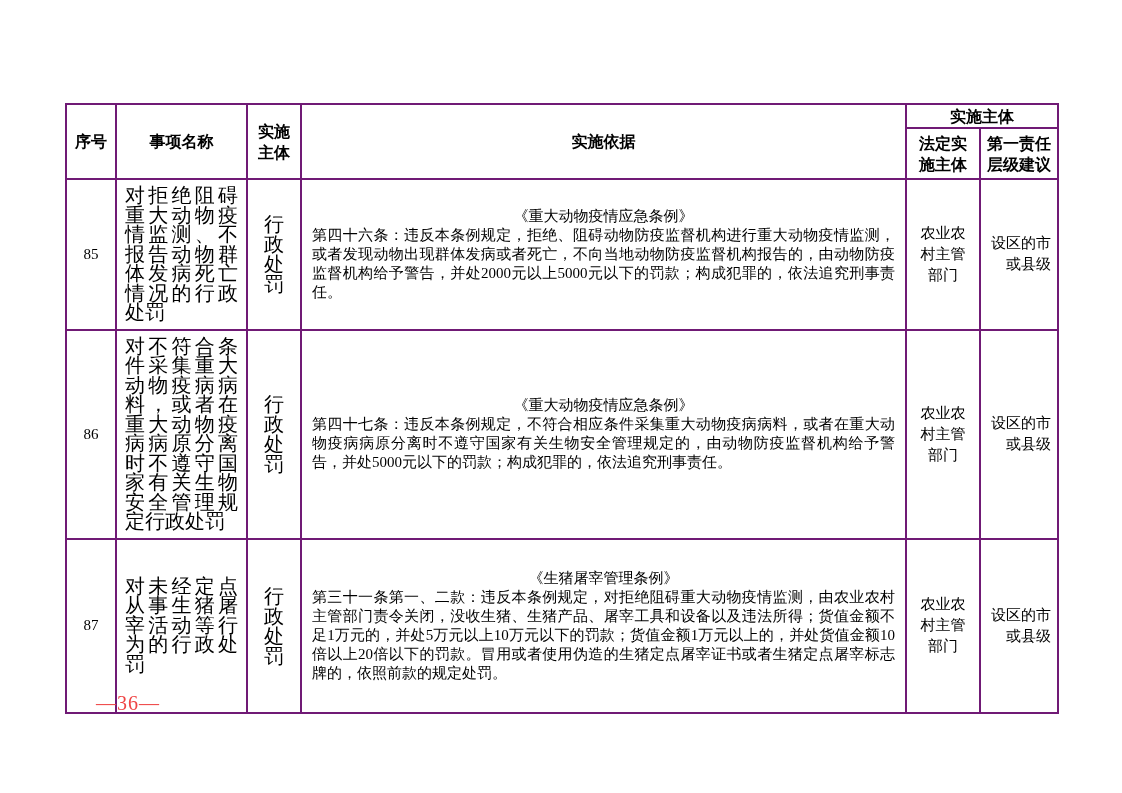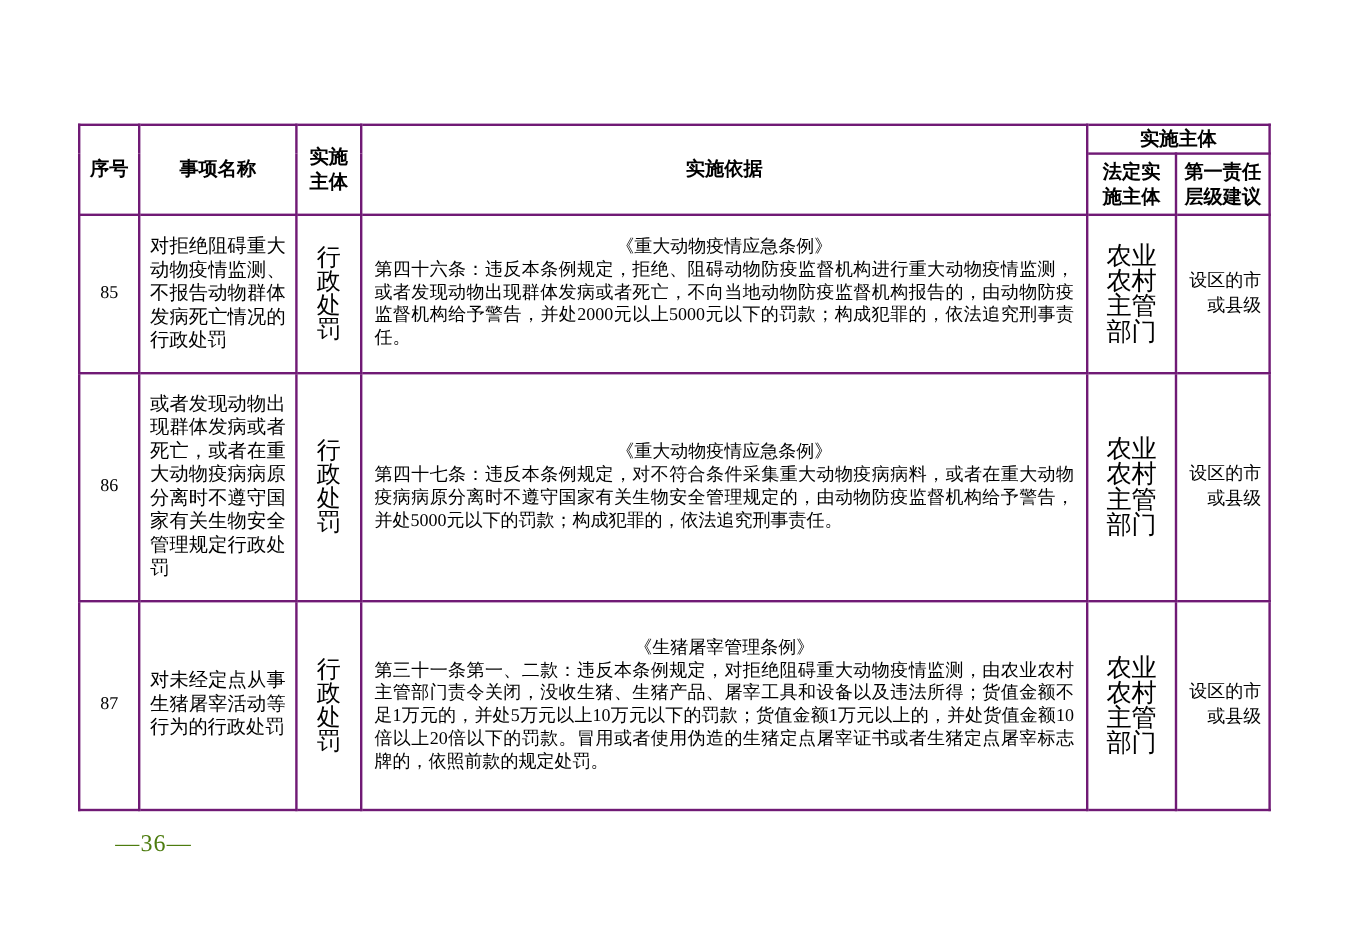--- a/index.html
+++ b/index.html
@@ -23,37 +23,37 @@
     font-weight:bold;font-size:16px;line-height:21px;text-align:center;
   }
   tr.h1{height:24px;}
   tr.h2{height:51px;}
   th.h-type{padding:0 8px;}
   th.h-subject{padding:0 8px;margin-left:14px;}
   th.h-resp{padding:0 6px;}
 
   td.c-no{text-align:center;font-size:15px;margin-left:36px;}
   td.c-name{
-    font-size:16px;line-height:19.5px;padding:16px 8px;
+    font-size:20px;line-height:19.5px;padding:6px 8px;
     text-align:justify;text-align-last:left;
   }
   td.c-type{font-size:20px;line-height:20px;text-align:center;padding:0 9px;border-radius:27px;}
   td.c-basis{font-size:15px;line-height:19px;padding:3px 10px;}
   .basis-title{text-align:center;}
   .basis-body{text-align:justify;text-align-last:left;}
-  td.c-subj{font-size:21px;line-height:21px;text-align:center;padding:16px 12px;}
+  td.c-subj{font-size:15px;line-height:21px;text-align:center;padding:16px 12px;}
   td.c-resp{font-size:15px;line-height:21px;text-align:right;padding:0 6px;}
 
   tr.r85{height:110px;}
   tr.r86{height:172px;}
   tr.r87{height:174px;}
 
   .page-number{
     position:absolute;left:96px;top:692px;
-    font-size:20px;letter-spacing:1px;color:#4d7c0f;
+    font-size:20px;letter-spacing:1px;color:#ef4444;
   }
 </style>
 </head>
 <body>
 
 <div class="page">
 
   <table class="doc">
     <colgroup>
       <col style="width:50px">
@@ -83,25 +83,25 @@
         <td class="c-type">行政处罚</td>
         <td class="c-basis">
           <div class="basis-title">《重大动物疫情应急条例》</div>
           <div class="basis-body">第四十六条：违反本条例规定，拒绝、阻碍动物防疫监督机构进行重大动物疫情监测，或者发现动物出现群体发病或者死亡，不向当地动物防疫监督机构报告的，由动物防疫监督机构给予警告，并处2000元以上5000元以下的罚款；构成犯罪的，依法追究刑事责任。</div>
         </td>
         <td class="c-subj">农业农村主管部门</td>
         <td class="c-resp">设区的市或县级</td>
       </tr>
       <tr class="r86">
         <td class="c-no">86</td>
-        <td class="c-name">或者发现动物出现群体发病或者死亡，或者在重大动物疫病病原分离时不遵守国家有关生物安全管理规定行政处罚</td>
+        <td class="c-name">对不符合条件采集重大动物疫病病料，或者在重大动物疫病病原分离时不遵守国家有关生物安全管理规定行政处罚</td>
         <td class="c-type">行政处罚</td>
         <td class="c-basis">
           <div class="basis-title">《重大动物疫情应急条例》</div>
-          <div class="basis-body">第四十七条：违反本条例规定，对不符合条件采集重大动物疫病病料，或者在重大动物疫病病原分离时不遵守国家有关生物安全管理规定的，由动物防疫监督机构给予警告，并处5000元以下的罚款；构成犯罪的，依法追究刑事责任。</div>
+          <div class="basis-body">第四十七条：违反本条例规定，不符合相应条件采集重大动物疫病病料，或者在重大动物疫病病原分离时不遵守国家有关生物安全管理规定的，由动物防疫监督机构给予警告，并处5000元以下的罚款；构成犯罪的，依法追究刑事责任。</div>
         </td>
         <td class="c-subj">农业农村主管部门</td>
         <td class="c-resp">设区的市或县级</td>
       </tr>
       <tr class="r87">
         <td class="c-no">87</td>
         <td class="c-name">对未经定点从事生猪屠宰活动等行为的行政处罚</td>
         <td class="c-type">行政处罚</td>
         <td class="c-basis">
           <div class="basis-title">《生猪屠宰管理条例》</div>

